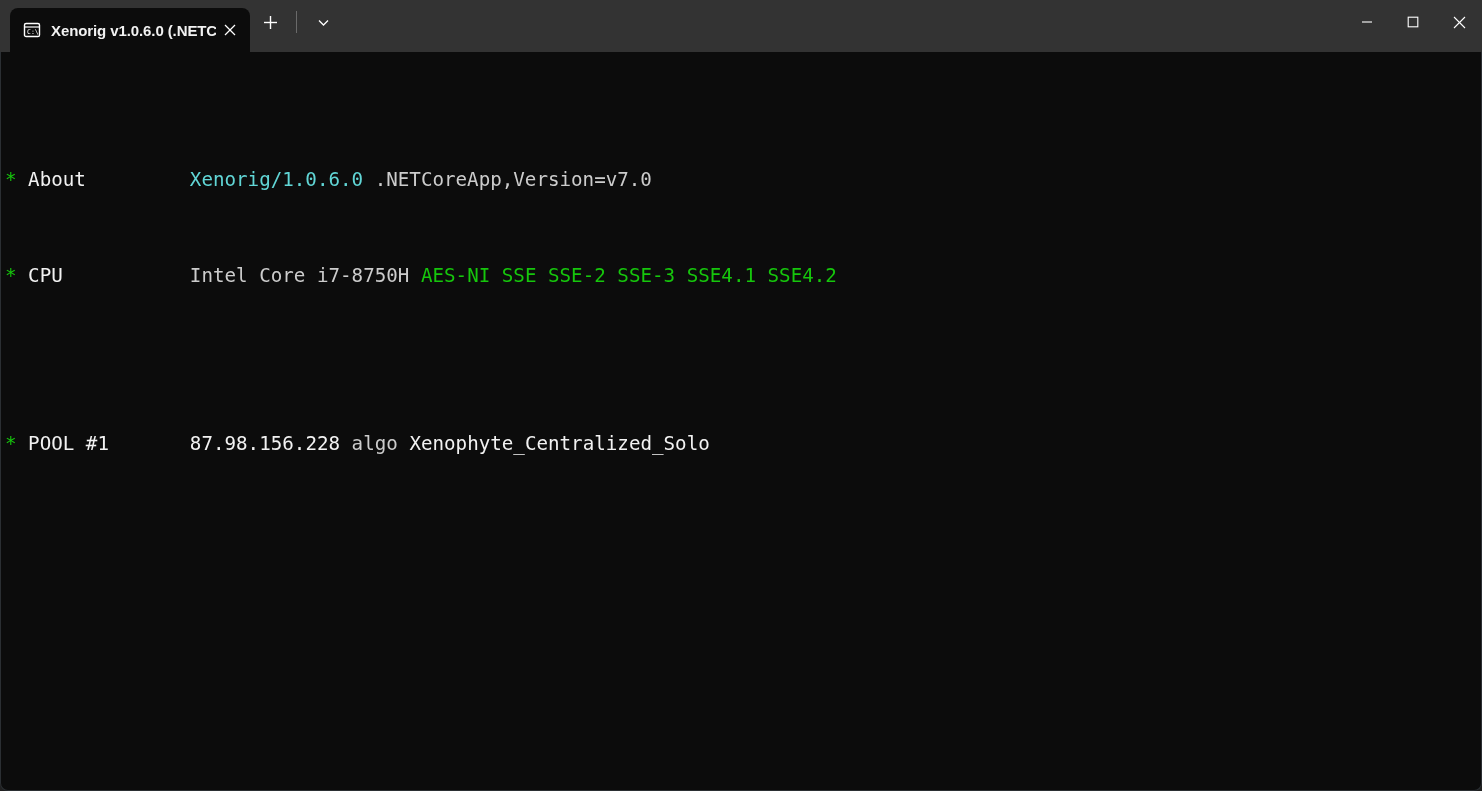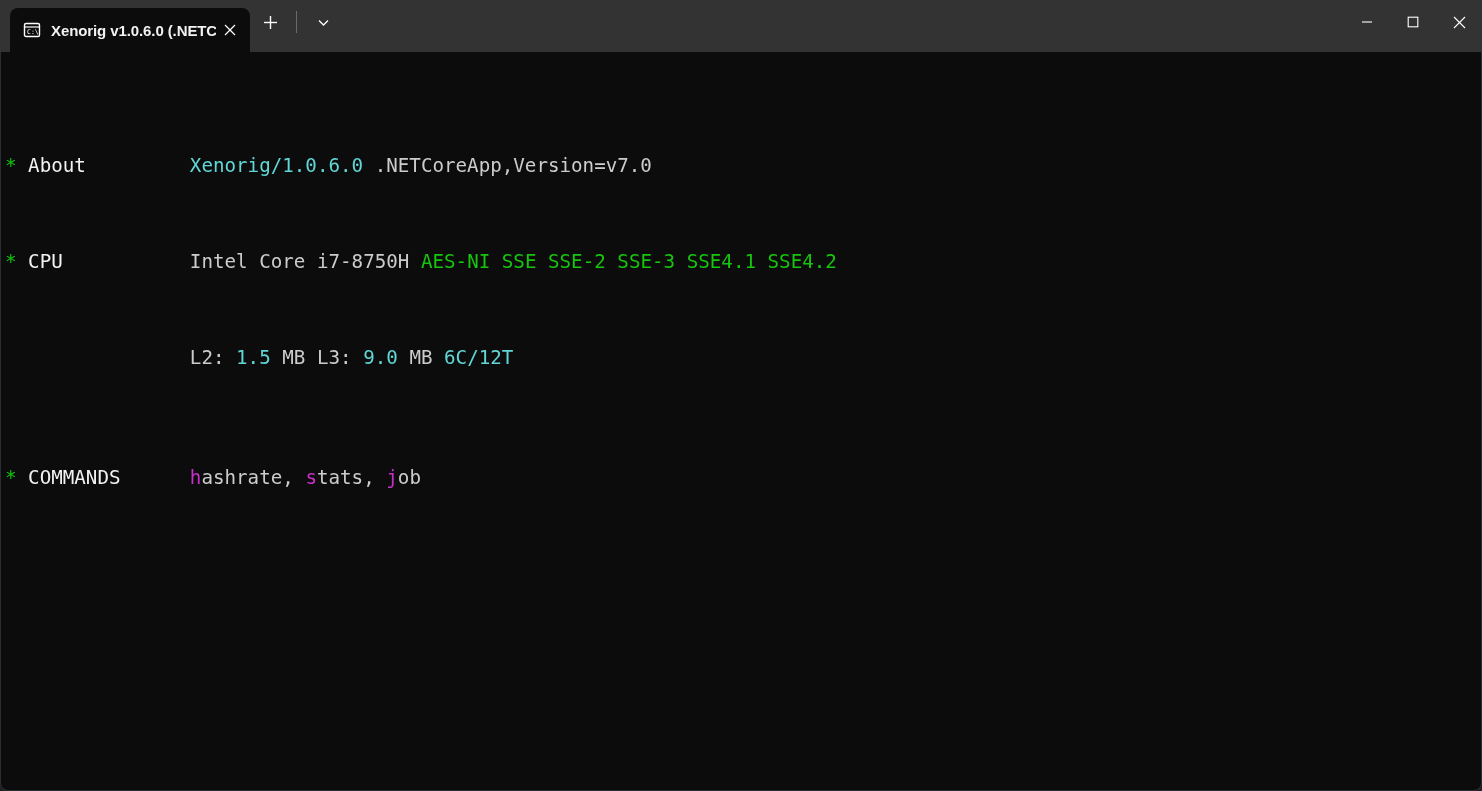--- a/index.html
+++ b/index.html
@@ -132,21 +132,21 @@
     justify-content: center;
     color: #ffffff;
   }
 
   
   #terminal {
     flex: 1 1 auto;
     background: #0c0c0c;
     position: relative;
     overflow: hidden;
-    padding: 6px 0 0 0;
+    padding: 20px 0 0 0;
     box-sizing: border-box;
     border-radius: 0 0 8px 8px;
     border: 1px solid #2b2f33;
     border-top: none;
   }
 
   #screen {
     font-family: "DejaVu Sans Mono", "Liberation Mono", monospace;
     font-size: 19.2px;
     line-height: 24px;
@@ -228,25 +228,24 @@
   </div>
 
   <div id="terminal">
     <div id="screen">
 
       
       <div class="ln"><span class="c-green">*</span><span class="c-white"> About</span><span>         </span><span class="c-cyan">Xenorig/1.0.6.0</span><span class="c-gray"> .NETCoreApp,Version=v7.0</span></div>
 
       <div class="ln"><span class="c-green">*</span><span class="c-white"> CPU</span><span>           </span><span class="c-gray">Intel Core i7-8750H</span><span> </span><span class="c-green">AES-NI</span><span> </span><span class="c-green">SSE</span><span> </span><span class="c-green">SSE-2</span><span> </span><span class="c-green">SSE-3</span><span> </span><span class="c-green">SSE4.1</span><span> </span><span class="c-green">SSE4.2</span></div>
 
-      <div class="ln"><span>                </span><span class="c-gray">L2:</span><span> </span><span class="c-cyan">1.5</span><span> </span><span class="c-gray">MB</span><span> </span><span class="c-gray">L3:</span><span> </span><span class="c-cyan">9.0</span><span> </span><span class="c-gray">MB</span><span> </span><span class="c-cyan">6C/12T</span></div>
-
-
-      <div class="ln"><span class="c-green">*</span><span class="c-white"> COMMANDS</span><span>      </span><span class="c-mag2">h</span><span class="c-gray">ashrate</span><span class="c-gray">, </span><span class="c-mag2">s</span><span class="c-gray">tats</span><span class="c-gray">, </span><span class="c-mag2">j</span><span class="c-gray">ob</span></div>
-
+
+
+
+      <div class="ln"><span class="c-green">*</span><span class="c-white"> POOL #1</span><span>       </span><span class="c-white">87.98.156.228</span><span> </span><span class="c-gray">algo</span><span> </span><span class="c-white">Xenophyte_Centralized_Solo</span></div>
 
       <div class="ln"> </div>
       
 
       
       
 
       
       
 

